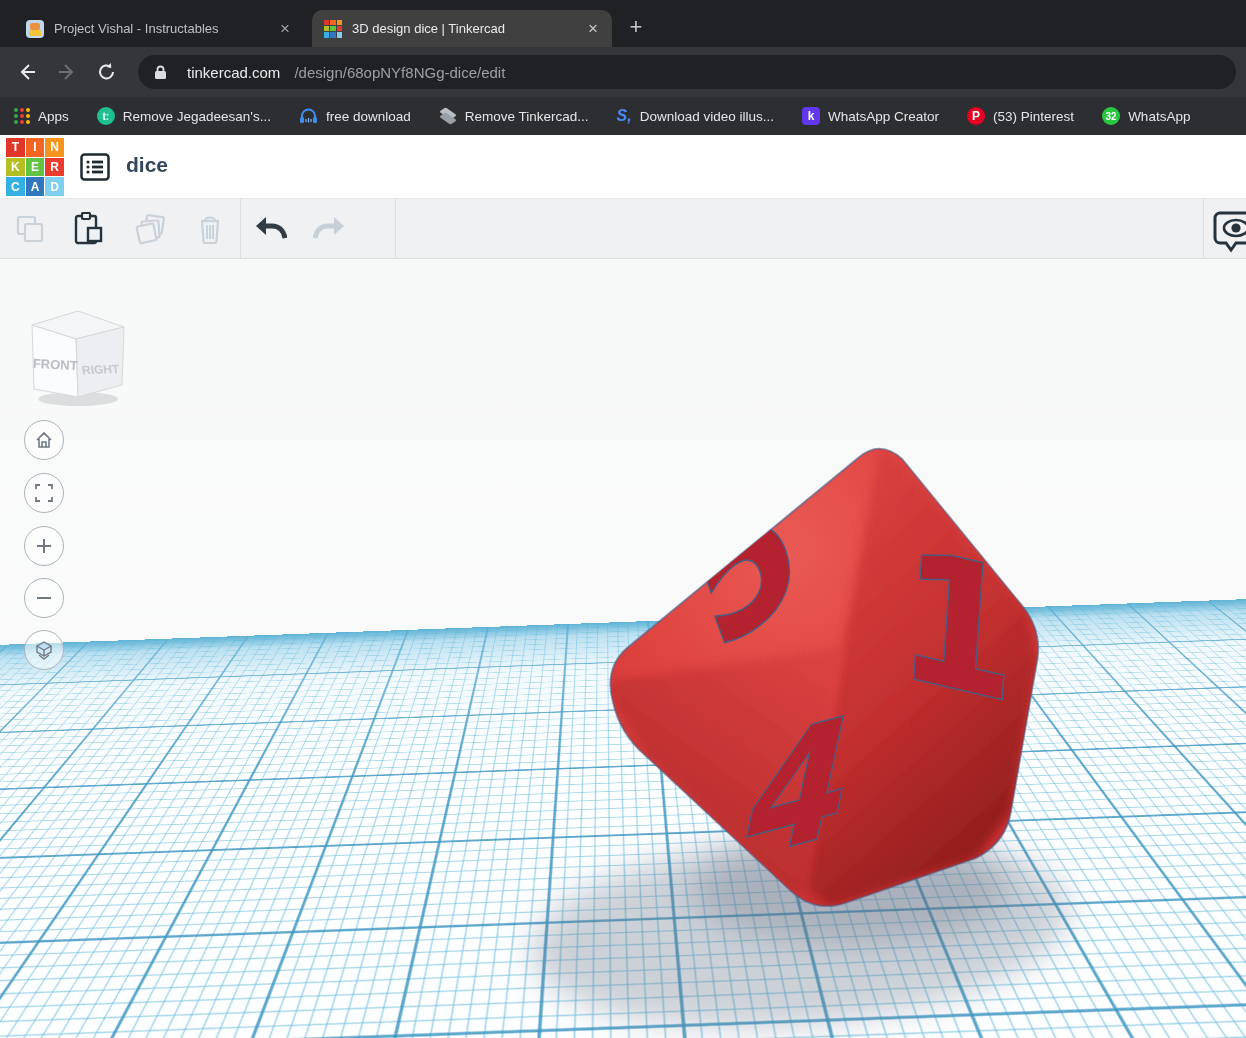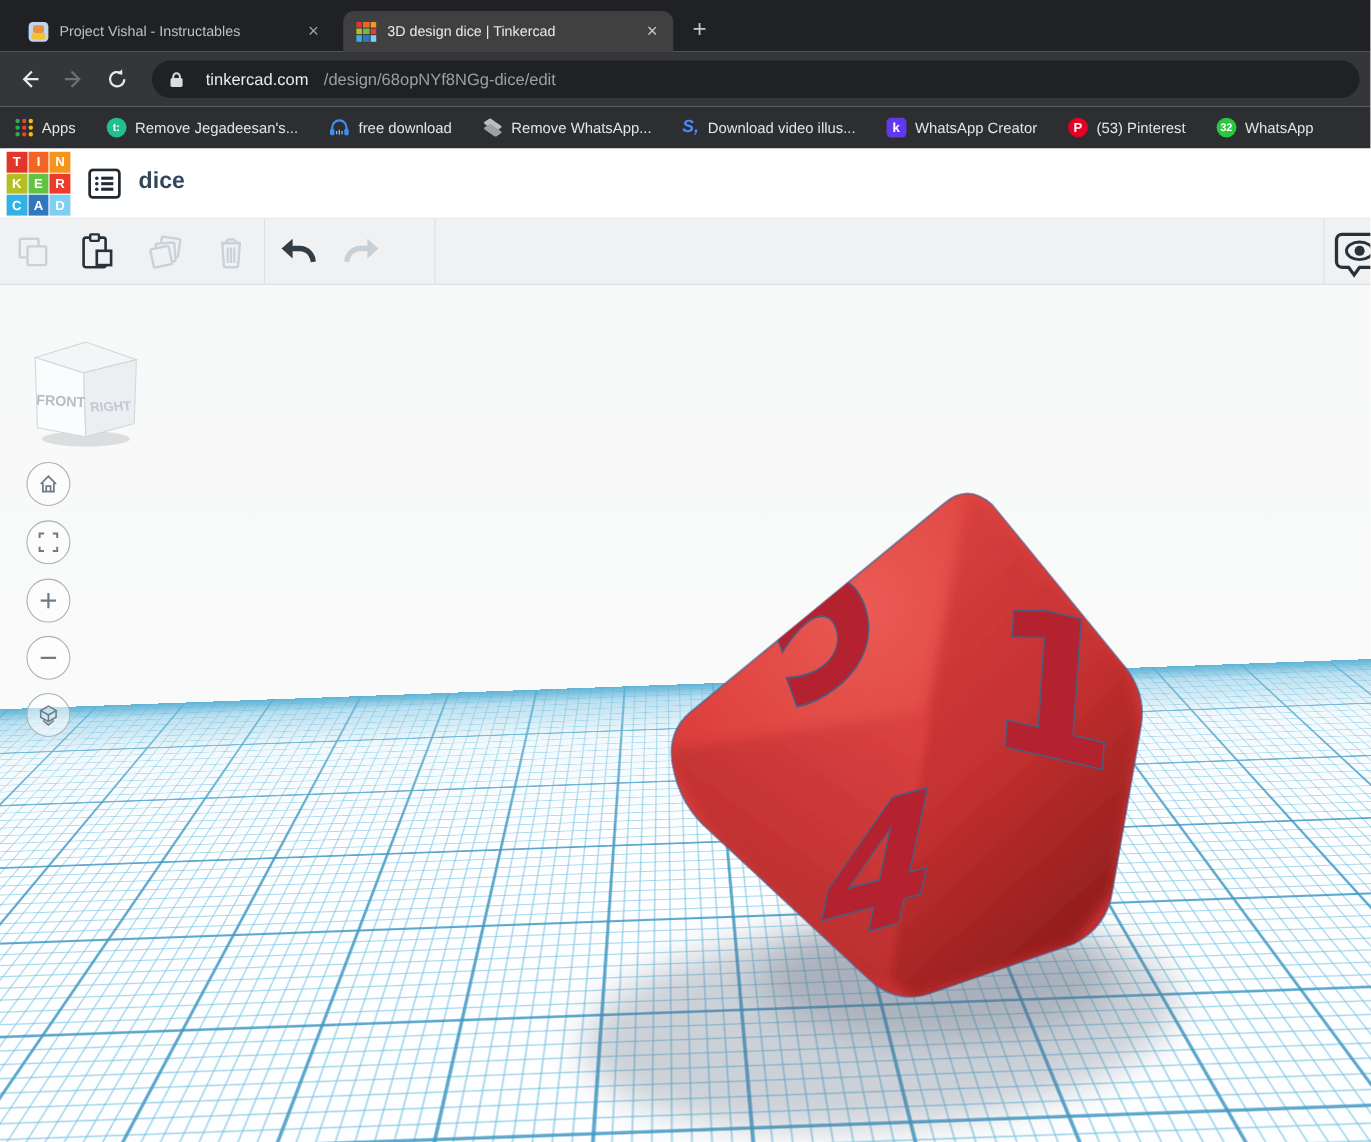--- a/index.html
+++ b/index.html
@@ -153,21 +153,21 @@
     <svg width="19" height="16" viewBox="0 0 19 16">
       <path d="M3 13 V8 a6.5 6.5 0 0 1 13 0 V13" stroke="#3d8ef0" stroke-width="2" fill="none"></path>
       <rect x="1" y="9" width="4" height="6" rx="1.5" fill="#3d8ef0"></rect>
         <rect x="14" y="9" width="4" height="6" rx="1.5" fill="#3d8ef0"></rect>
       <path d="M7 11 v3 M9.5 10 v4.5 M12 11 v3" stroke="#7db7f7" stroke-width="1.2"></path>
     </svg>
     <span>free download</span>
   </div>
   <div class="bm">
     <span class="layers-ic"></span>
-    <span>Remove WhatsApp...</span>
+    <span>Remove Tinkercad...</span>
   </div>
   <div class="bm">
     <span class="swirl-s">S,</span>
     <span>Download video illus...</span>
   </div>
   <div class="bm">
     <span class="bm-sq" style="background:#6238ef">k</span>
     <span>WhatsApp Creator</span>
   </div>
   <div class="bm">

